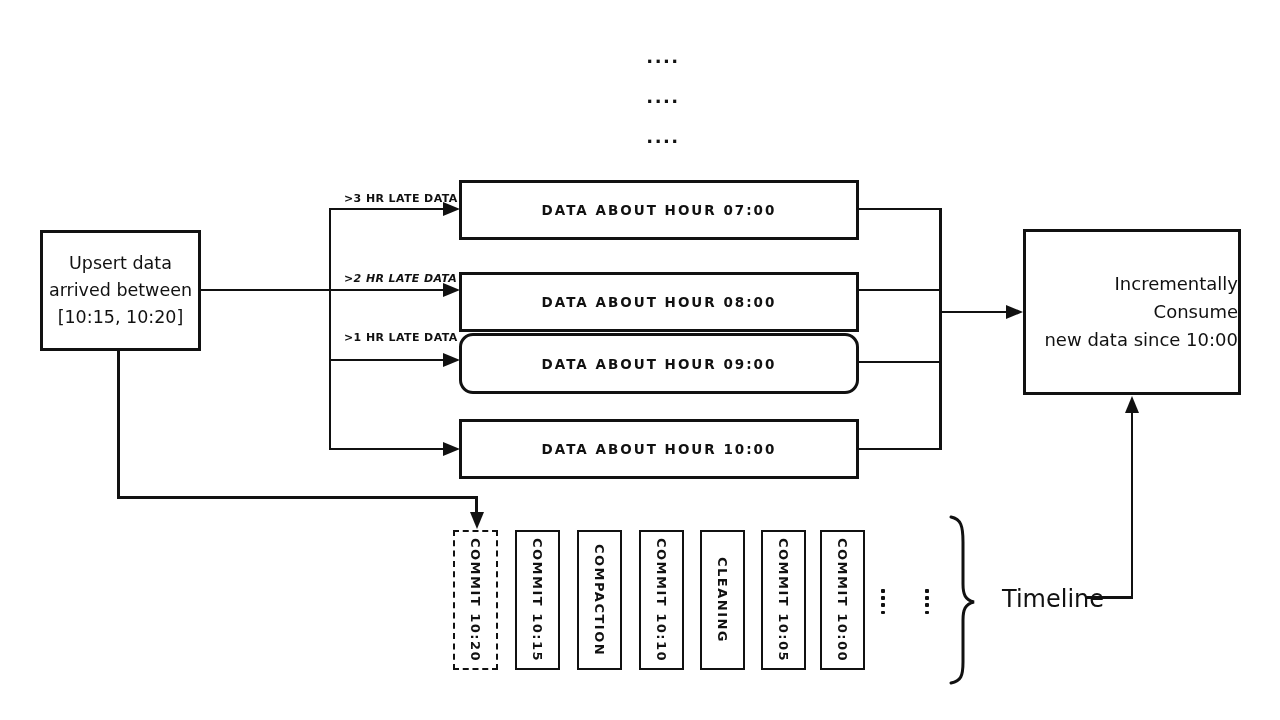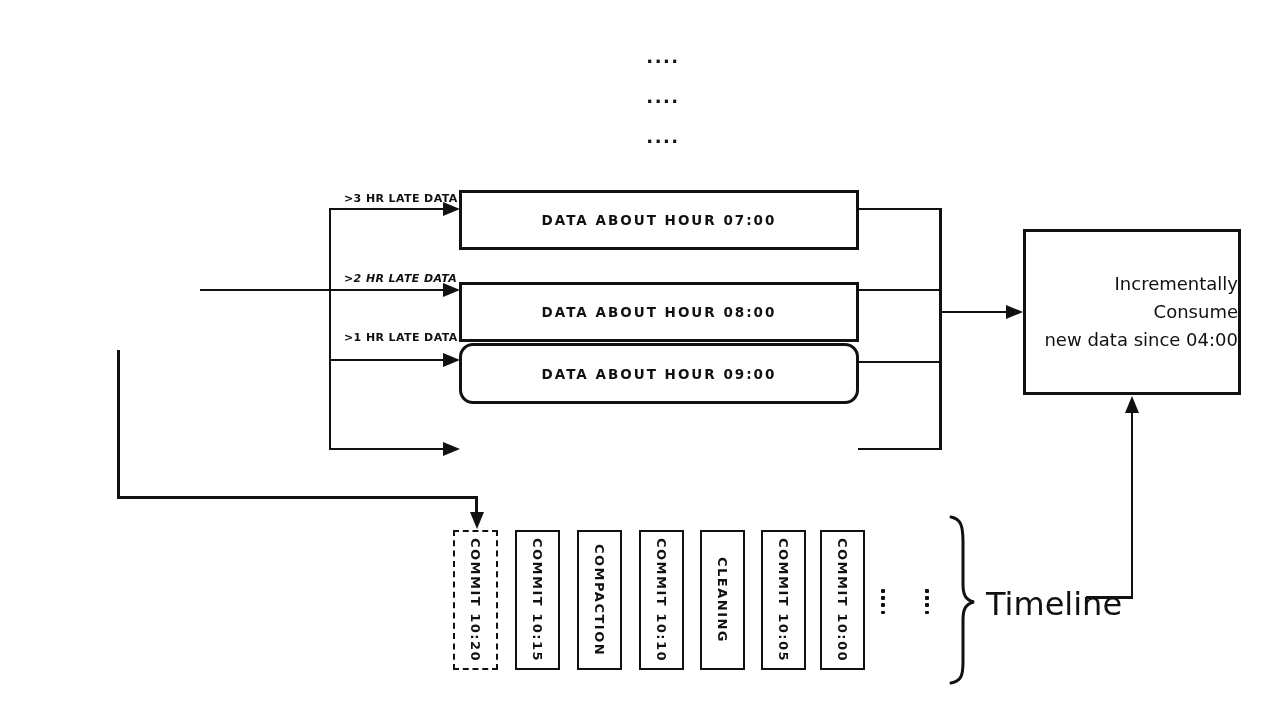--- a/index.html
+++ b/index.html
@@ -10,48 +10,55 @@
   }
   
   .hl{position:absolute;height:2.6px;background:#111;}
   .vl{position:absolute;width:2.6px;background:#111;}
   
   .ah-r{position:absolute;width:0;height:0;border-top:7px solid transparent;border-bottom:7px solid transparent;border-left:17px solid #111;}
   .ah-d{position:absolute;width:0;height:0;border-left:7px solid transparent;border-right:7px solid transparent;border-top:17px solid #111;}
   .ah-u{position:absolute;width:0;height:0;border-left:7px solid transparent;border-right:7px solid transparent;border-bottom:17px solid #111;}
   
   .box{position:absolute;box-sizing:border-box;border:3px solid #111;background:#fff;display:flex;align-items:center;justify-content:center;text-align:center;}
-  .hourbox{font-size:13.5px;font-weight:bold;letter-spacing:2px;margin-top:10px;}
+  .hourbox{font-size:13.5px;font-weight:bold;letter-spacing:2px;}
   .srcbox{font-size:17.5px;line-height:27px;font-weight:500;}
   .consbox{font-size:18px;line-height:28px;font-weight:500;text-align:right;}
   
   .latelbl{position:absolute;font-size:11px;font-weight:bold;letter-spacing:0.4px;white-space:nowrap;}
   
   .evbox{position:absolute;box-sizing:border-box;width:45px;height:140px;border:2.6px solid #111;background:#fff;
          display:flex;align-items:center;justify-content:center;}
   .evbox.dashed{border-style:dashed;}
   .evtext{writing-mode:vertical-rl;text-orientation:mixed;font-size:13px;font-weight:bold;letter-spacing:1.5px;white-space:nowrap;}
   
   .topdots{position:absolute;left:628px;width:70px;text-align:center;font-size:18px;font-weight:bold;letter-spacing:1.5px;line-height:18px;}
   
   .vdots{position:absolute;display:flex;flex-direction:column;gap:3.6px;}
   .vdots i{width:3.6px;height:3.6px;background:#111;border-radius:1px;}
   
-  .tl-label{position:absolute;font-size:32px;font-weight:500;white-space:nowrap;}
+  .tl-label{position:absolute;font-size:24px;font-weight:500;white-space:nowrap;margin-left:16px;}
   .bracewrap{position:absolute;}
 </style>
 </head>
 <body>
 
 <div class="canvas">
 
   <div class="topdots" style="top:48px;">....</div>
   <div class="topdots" style="top:88px;">....</div>
   <div class="topdots" style="top:128px;">....</div>
 
+  <div class="box srcbox" style="left:40px;top:230px;width:161px;height:121px;">
+    <div>
+      <div>Upsert data</div>
+      <div>arrived between</div>
+      <div>[10:15, 10:20]</div>
+    </div>
+  </div>
 
   <div class="hl" style="left:200px;top:288.7px;width:130px;"></div>
 
   <div class="vl" style="left:328.7px;top:208px;height:242px;"></div>
 
   <div class="hl" style="left:330px;top:207.7px;width:115px;"></div>
   <div class="ah-r" style="left:443px;top:202px;"></div>
 
   <div class="hl" style="left:330px;top:288.7px;width:115px;"></div>
   <div class="ah-r" style="left:443px;top:283px;"></div>
@@ -68,34 +75,37 @@
 
   <div class="box hourbox" style="left:459px;top:180px;width:400px;height:60px;">
     <span>DATA ABOUT HOUR 07:00</span>
   </div>
   <div class="box hourbox" style="left:459px;top:272px;width:400px;height:60px;">
     <span>DATA ABOUT HOUR 08:00</span>
   </div>
   <div class="box hourbox" style="left:459px;top:333px;width:400px;height:61px;border-radius:14px;">
     <span>DATA ABOUT HOUR 09:00</span>
   </div>
+  <div class="box hourbox" style="left:459px;top:419px;width:400px;height:60px;">
+    <span>DATA ABOUT HOUR 10:00</span>
+  </div>
 
   <div class="hl" style="left:858px;top:207.7px;width:84px;"></div>
   <div class="hl" style="left:858px;top:288.7px;width:84px;"></div>
   <div class="hl" style="left:858px;top:360.7px;width:84px;"></div>
   <div class="hl" style="left:858px;top:447.7px;width:84px;"></div>
   <div class="vl" style="left:939.4px;top:207.7px;height:242px;"></div>
 
   <div class="hl" style="left:941px;top:310.7px;width:66px;"></div>
   <div class="ah-r" style="left:1006px;top:305px;"></div>
 
   <div class="box consbox" style="left:1023px;top:229px;width:218px;height:166px;">
     <div>
       <div>Incrementally Consume</div>
-      <div>new data since 04:00</div>
+      <div>new data since 10:00</div>
     </div>
   </div>
 
   <div class="vl" style="left:117.4px;top:350px;height:149px;"></div>
   <div class="hl" style="left:117.4px;top:496.4px;width:361px;"></div>
   <div class="vl" style="left:475.4px;top:497px;height:17px;"></div>
   <div class="ah-d" style="left:470px;top:512px;"></div>
 
   <div class="evbox dashed" style="left:453px;top:530px;">
     <span class="evtext">COMMIT  10:20</span>

